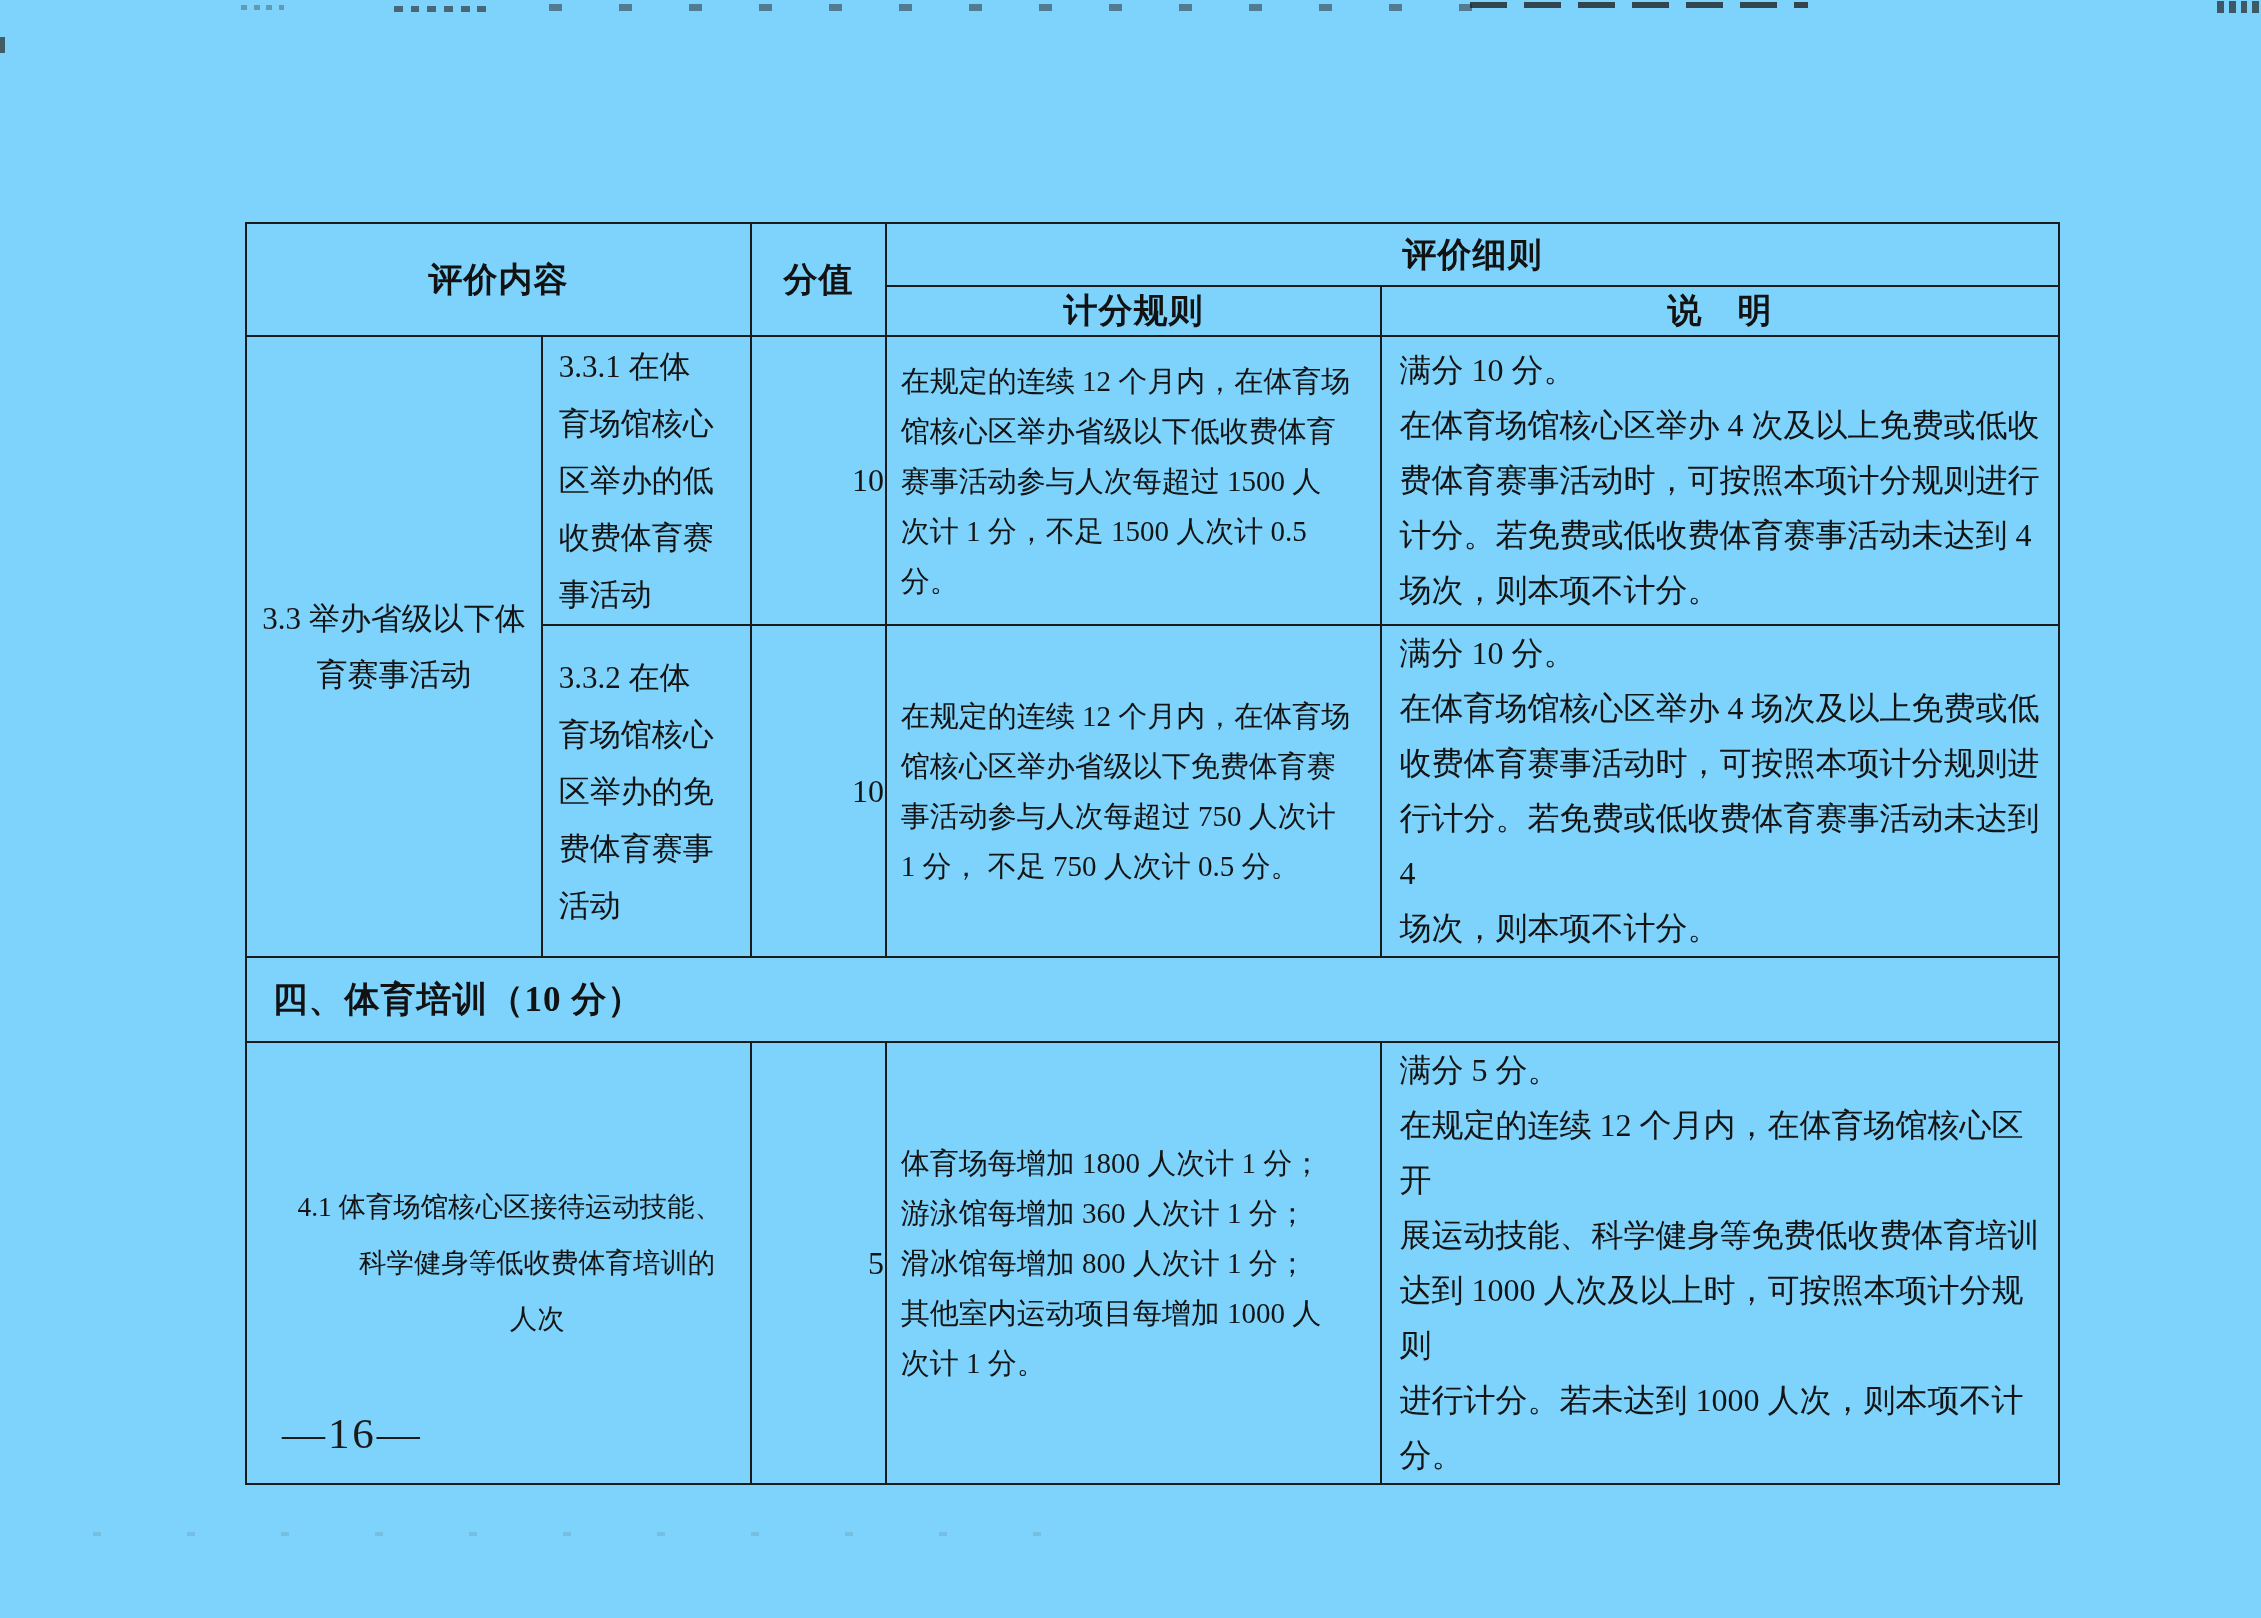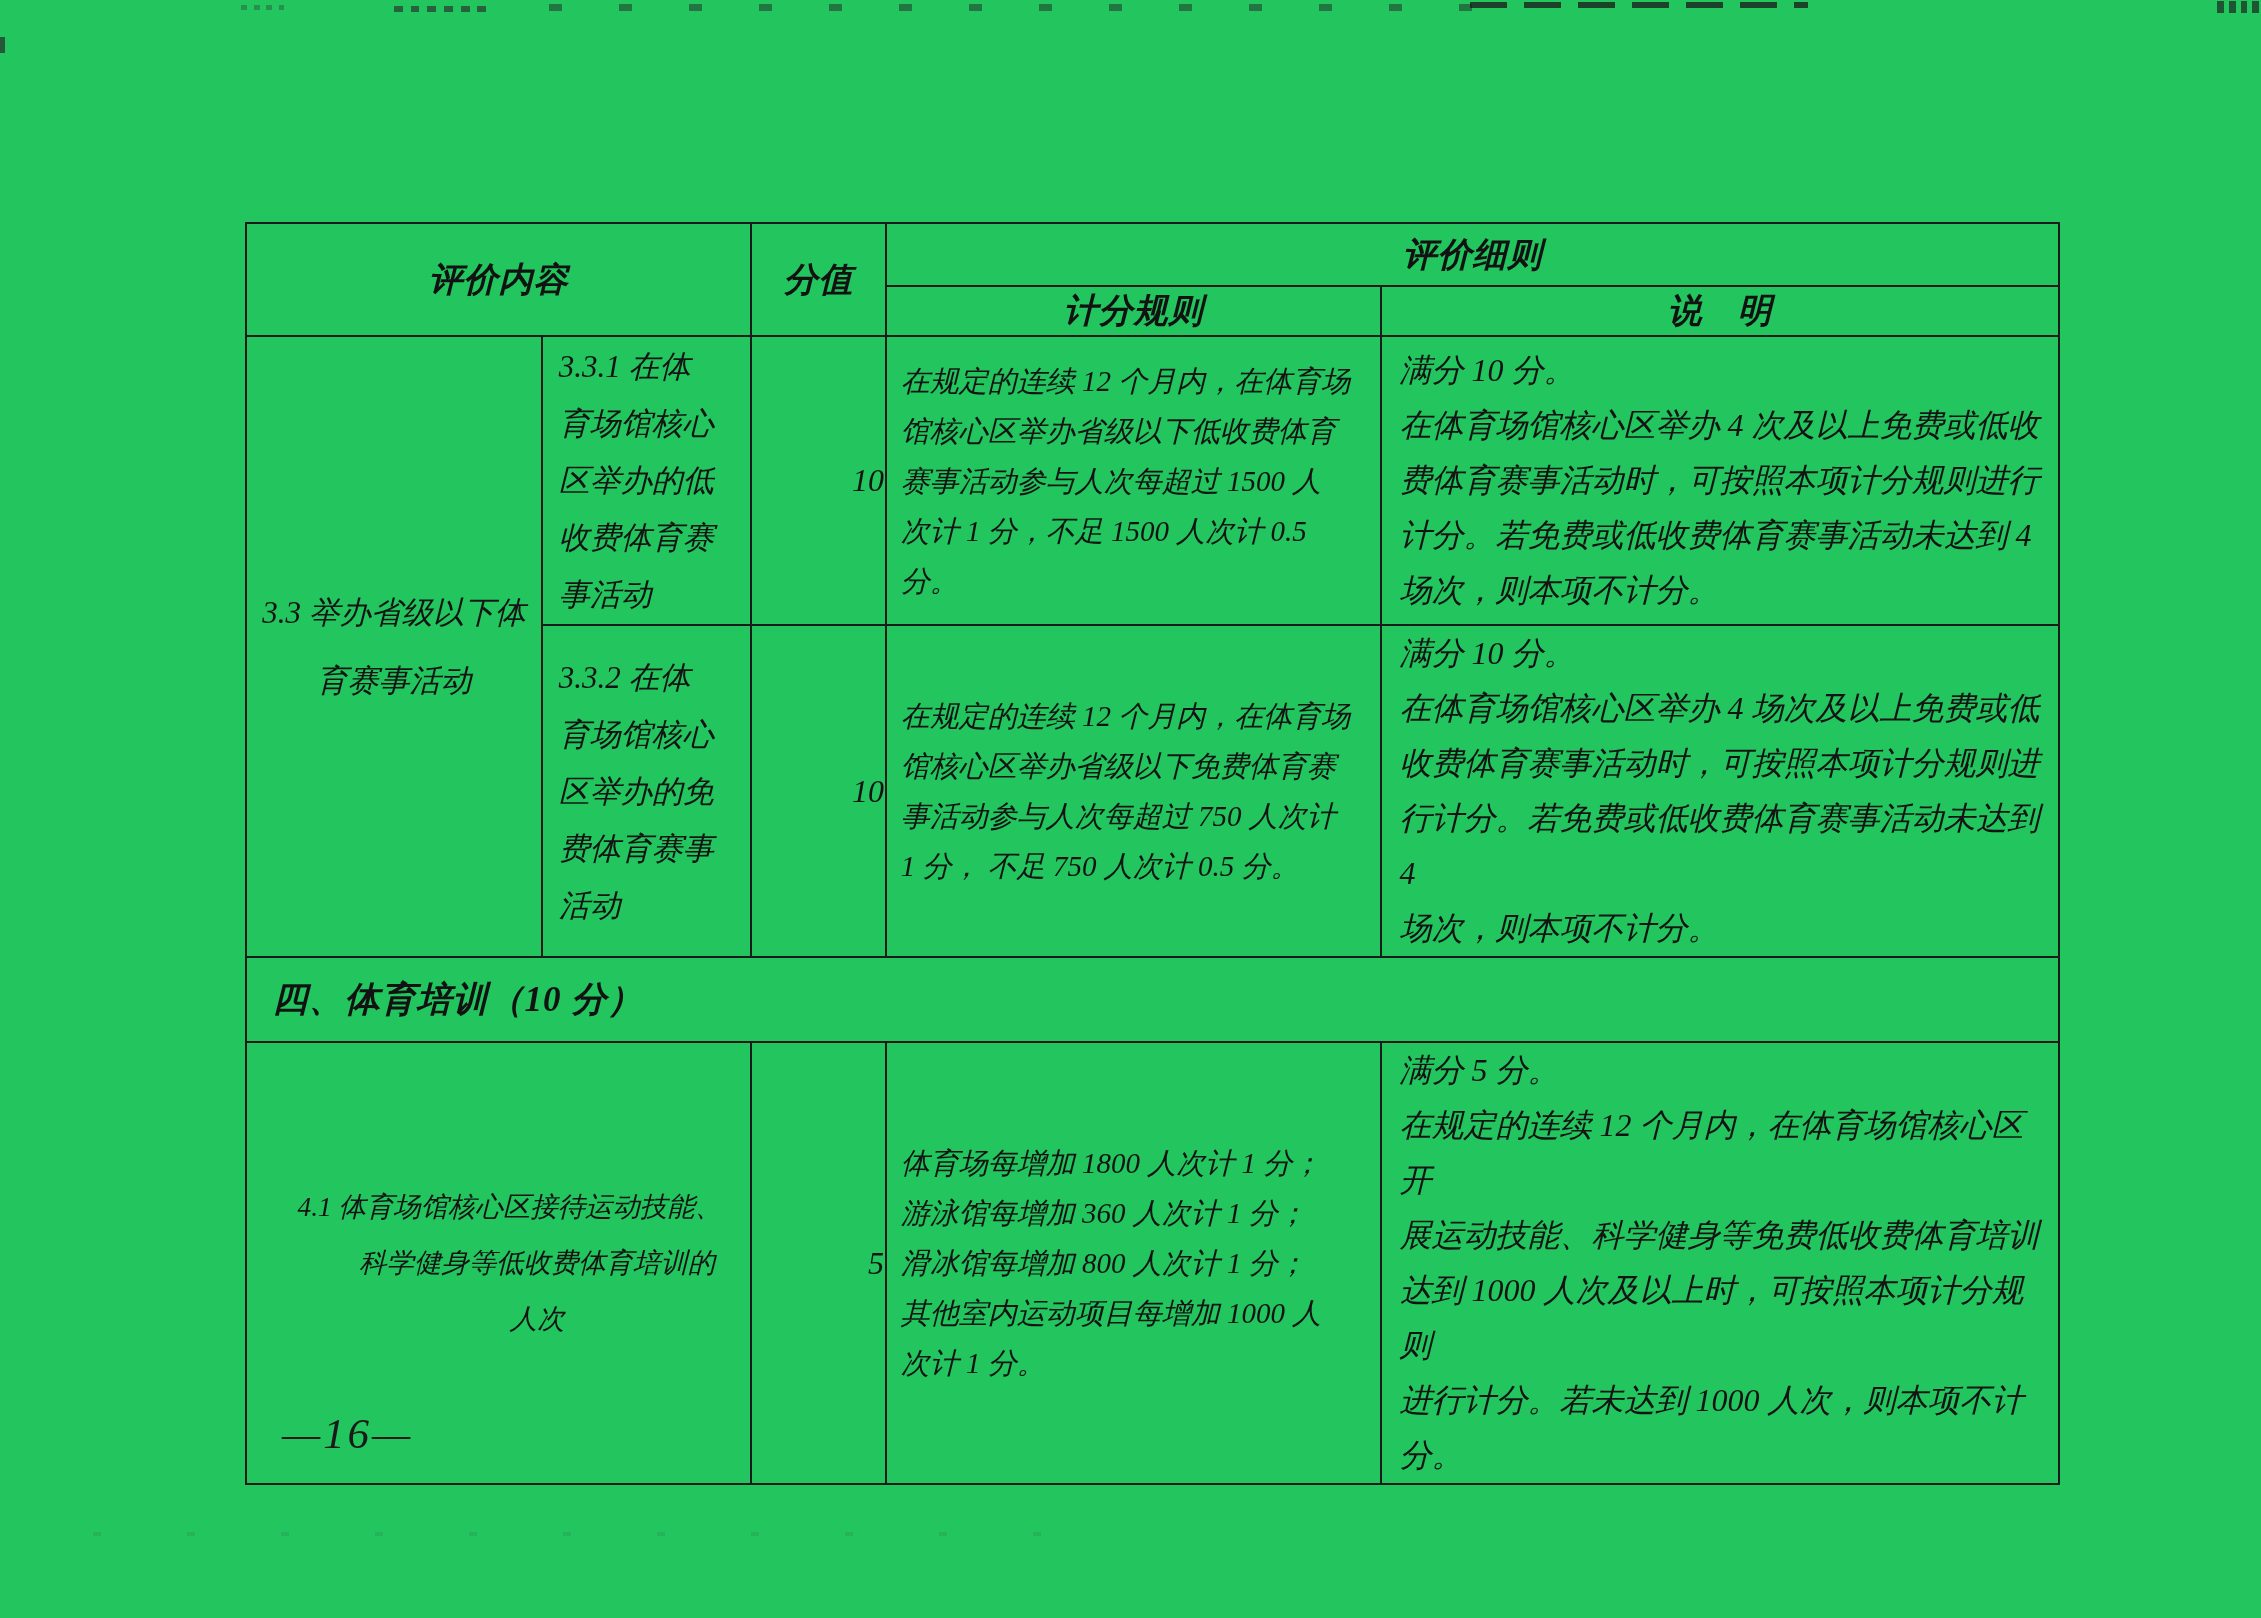--- a/index.html
+++ b/index.html
@@ -6,23 +6,22 @@
   body{
     width:2261px;height:1618px;
     background:#ffffff;
     font-family:"Liberation Serif","DejaVu Serif",serif;
     position:relative;
     color:#161616;
   }
   .sheet{
     position:absolute;inset:0;
     width:2261px;height:1618px;
-    background:#22c55e;
+    background:#7dd3fc;
     overflow:hidden;
-    font-style:italic;
   }
   
   .noise{position:absolute;pointer-events:none;}
   .noise-a{top:3.9px;left:549px;width:931px;height:6.9px;opacity:.55;
     background:repeating-linear-gradient(90deg,rgba(35,35,35,.9) 0 12.7px,transparent 12.7px 70px);}
   .noise-b{top:2px;left:1470px;width:338px;height:5.9px;opacity:.8;
     background:repeating-linear-gradient(90deg,rgba(25,25,25,.95) 0 37px,transparent 37px 54px);}
   .noise-c{top:5.9px;left:394px;width:98px;height:5.9px;opacity:.7;
     background:repeating-linear-gradient(90deg,rgba(40,40,40,.9) 0 8.8px,transparent 8.8px 16.7px);}
   .noise-d{top:4.9px;left:241px;width:43px;height:4.9px;opacity:.45;
@@ -48,21 +47,21 @@
   .tr-h2{height:46px;}
   .tr-r1{height:274px;}
   .tr-r2{height:279px;}
   .tr-sec{height:85px;}
   .tr-r3{height:307px;}
   td.hd{
     text-align:center;font-weight:700;font-size:34px;
     letter-spacing:1px;color:#121212;
   }
   td.group{
-    text-align:center;font-size:31px;line-height:68px;
+    text-align:center;font-size:31px;line-height:56px;
     white-space:pre-line;color:#141414;
   }
   td.item{
     text-align:left;padding-left:15.7px;font-size:31px;line-height:57px;
     white-space:pre-line;color:#141414;margin-left:24px;
   }
   td.score{text-align:right;font-size:32px;color:#141414;}
   td.rule{
     text-align:left;padding:0 13.7px;font-size:29px;line-height:50px;
     white-space:pre-line;color:#141414;

